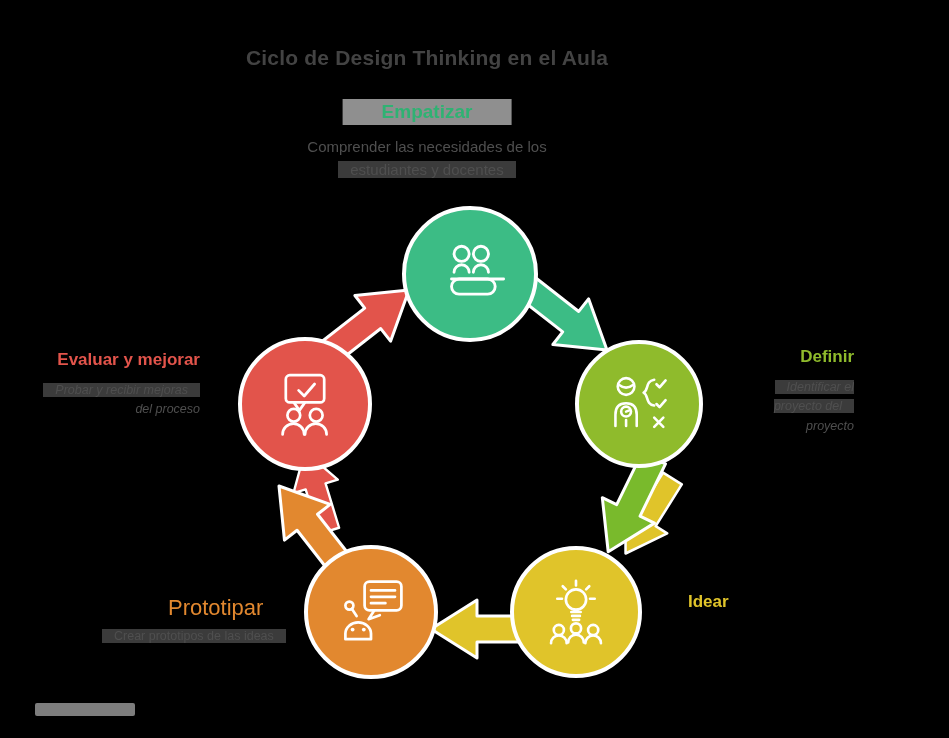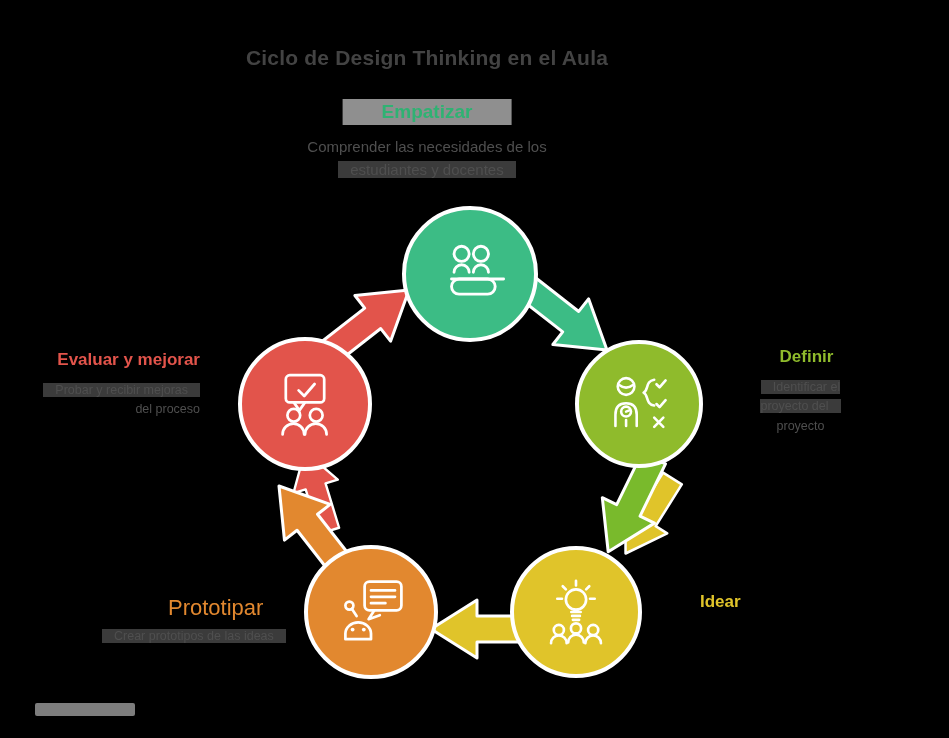--- a/index.html
+++ b/index.html
@@ -14,23 +14,23 @@
   .emp-label{
     position:absolute;top:99px;left:50%;transform:translateX(-50%);
     background:var(--hl);color:var(--label-green);
     font-size:19px;font-weight:bold;padding:2px 39px;
   }
   .emp-desc{
     position:absolute;top:135px;left:0;width:100%;text-align:center;
     font-size:15px;color:var(--desc);line-height:1.55;
   }
   .hl-box{background:var(--deschl);padding:0 12px;}
-  .side-label{font-size:17px;font-weight:bold;padding-left:12px;}
-  .side-desc{margin-top:11px;font-size:12.5px;color:var(--desc);line-height:1.55;}
-  .def-block{position:absolute;left:747px;top:347px;text-align:center;}
+  .side-label{font-size:17px;font-weight:bold;}
+  .side-desc{margin-top:11px;font-size:12.5px;color:var(--desc);line-height:1.55;font-style:italic;}
+  .def-block{position:absolute;left:747px;top:347px;text-align:right;}
   .def-block .side-label{color:var(--c-definir);}
   .ide-block{position:absolute;left:688px;top:592px;text-align:left;}
   .ide-block .side-label{color:var(--c-idear);text-align:right;}
   .pro-label{position:absolute;left:168px;top:595px;font-size:22px;font-weight:normal;color:var(--c-prototipar);}
   .pro-desc{position:absolute;left:102px;top:629px;font-size:12.5px;color:var(--desc);}
   .eva-block{position:absolute;left:0;top:350px;width:200px;text-align:right;}
   .eva-block .side-label{color:var(--c-evaluar);}
   .arrows{position:absolute;top:0;left:0;z-index:1;}
   .arrow{stroke:#fff;stroke-width:3;stroke-linejoin:round;}
   .fill-red{fill:var(--c-evaluar);}

